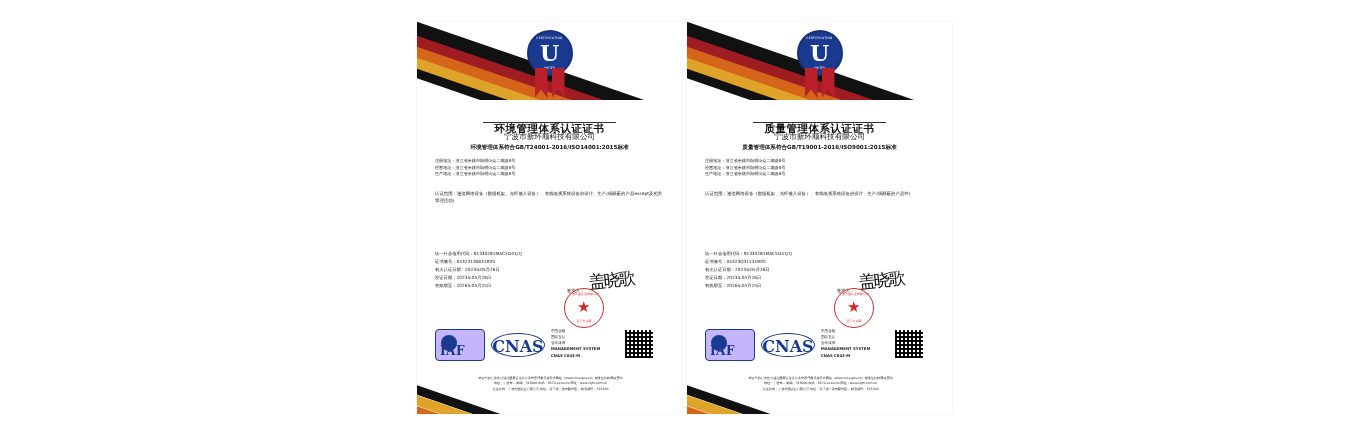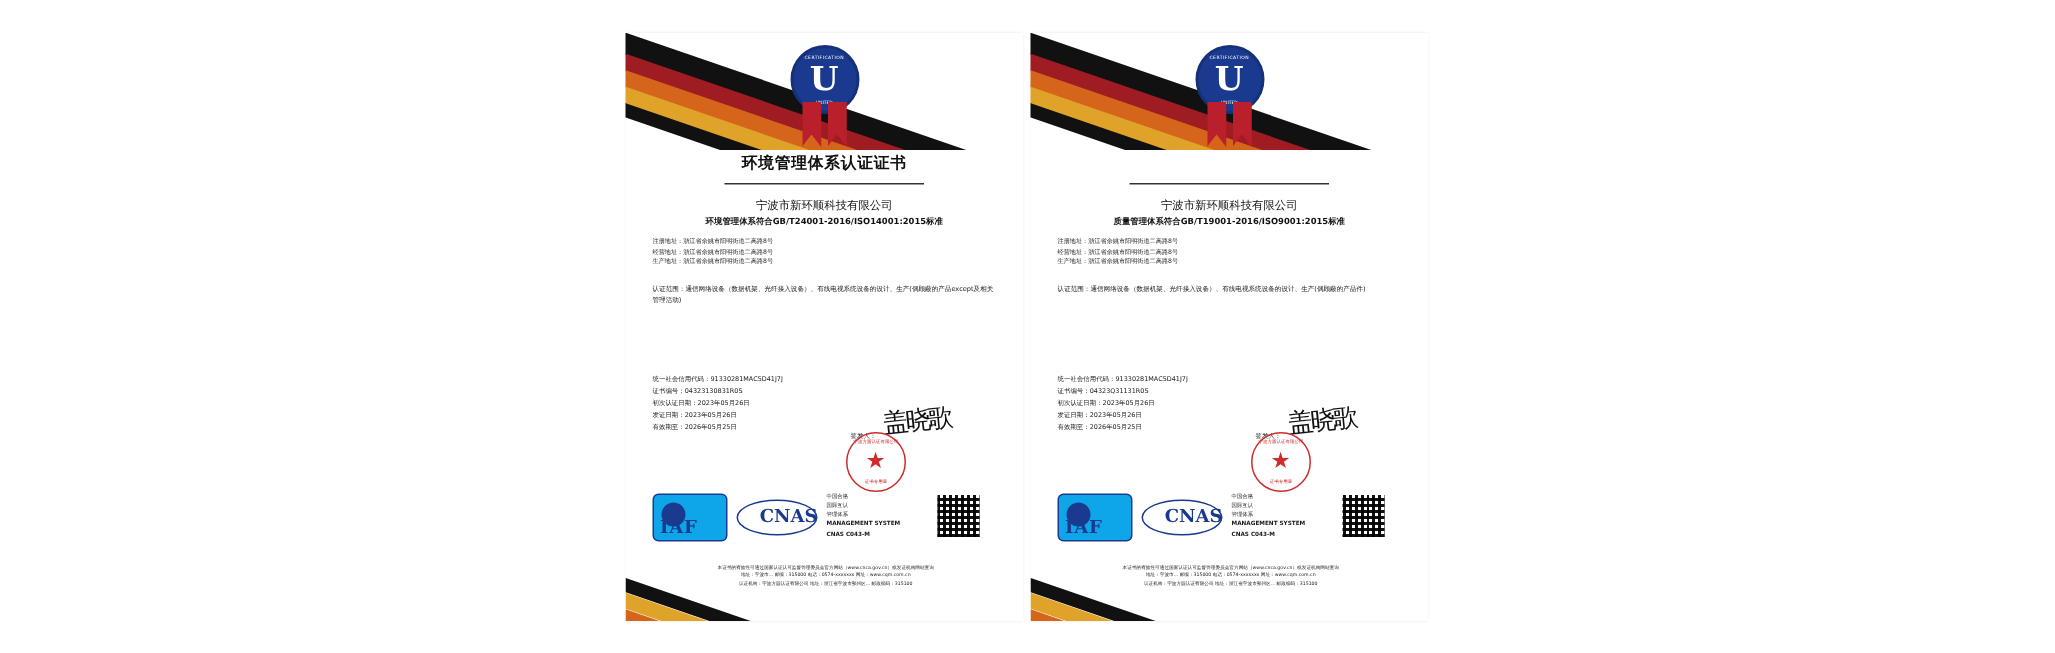--- a/index.html
+++ b/index.html
@@ -113,21 +113,21 @@
     width: 13px;
     height: 30px;
     background: #b9202b;
   }
   .emblem .tail-l { left: 11px; clip-path: polygon(0 0, 100% 0, 100% 100%, 50% 72%, 0 100%); }
   .emblem .tail-r { left: 28px; clip-path: polygon(0 0, 100% 0, 100% 100%, 50% 72%, 0 100%); }
 
   
   .title {
     position: absolute;
-    top: 80px;
+    top: 100px;
     left: 0; right: 0;
     text-align: center;
     font-size: 10.5px;
     font-weight: bold;
     color: #111111;
     letter-spacing: .5px;
   }
   .title-rule {
     position: absolute;
     top: 100px;
@@ -240,21 +240,21 @@
     left: 18px;
     width: 232px;
     height: 38px;
   }
   .iaf {
     position: absolute;
     left: 0; top: 2px;
     width: 50px; height: 32px;
     border: 1.5px solid #1a3a8f;
     border-radius: 4px;
-    background: #0ea5e9;
+    background: #c4b5fd;
     box-sizing: border-box;
   }
   .iaf .globe {
     position: absolute;
     left: 5px; top: 5px;
     width: 16px; height: 16px;
     border-radius: 50%;
     background: #1a3a8f;
   }
   .iaf .txt {
@@ -275,24 +275,24 @@
     position: absolute;
     left: 0; top: 4px;
     width: 54px; height: 24px;
     border: 1.5px solid #1a3a8f;
     border-radius: 50%;
     box-sizing: border-box;
   }
   .cnas .txt {
     position: absolute;
     left: 0; right: 0; top: 8px;
-    text-align: right;
+    text-align: center;
     font-family: "DejaVu Serif", "Liberation Serif", serif;
     font-weight: bold;
-    font-size: 12px;
+    font-size: 16px;
     color: #1a3a8f;
   }
   .cnas-text {
     position: absolute;
     left: 116px; top: 1px;
     font-size: 3.6px;
     line-height: 1.7;
     color: #1a1a1a;
   }
   .cnas-text .ms {
@@ -422,20 +422,21 @@
     <div class="emblem">
       <div class="seal">
         <div class="ring-txt">CERTIFICATION</div>
         <div class="u">U</div>
         <div class="ring-txt2">UNITED</div>
       </div>
       <div class="tail-l"></div>
       <div class="tail-r"></div>
     </div>
 
+    <div class="title">质量管理体系认证证书</div>
     <div class="title-rule"></div>
     <div class="company">宁波市新环顺科技有限公司</div>
     <div class="standard">质量管理体系符合GB/T19001-2016/ISO9001:2015标准</div>
 
     <div class="addr">
       <div>注册地址：浙江省余姚市阳明街道二高路8号</div>
       <div>经营地址：浙江省余姚市阳明街道二高路8号</div>
       <div>生产地址：浙江省余姚市阳明街道二高路8号</div>
     </div>
 

